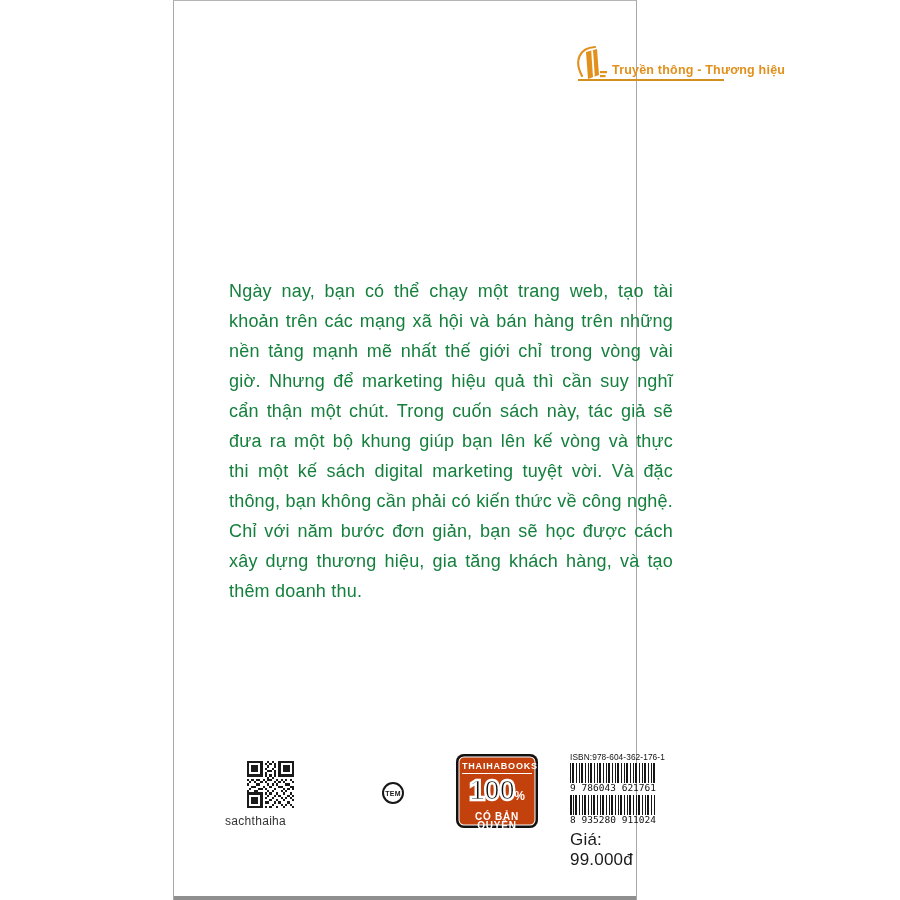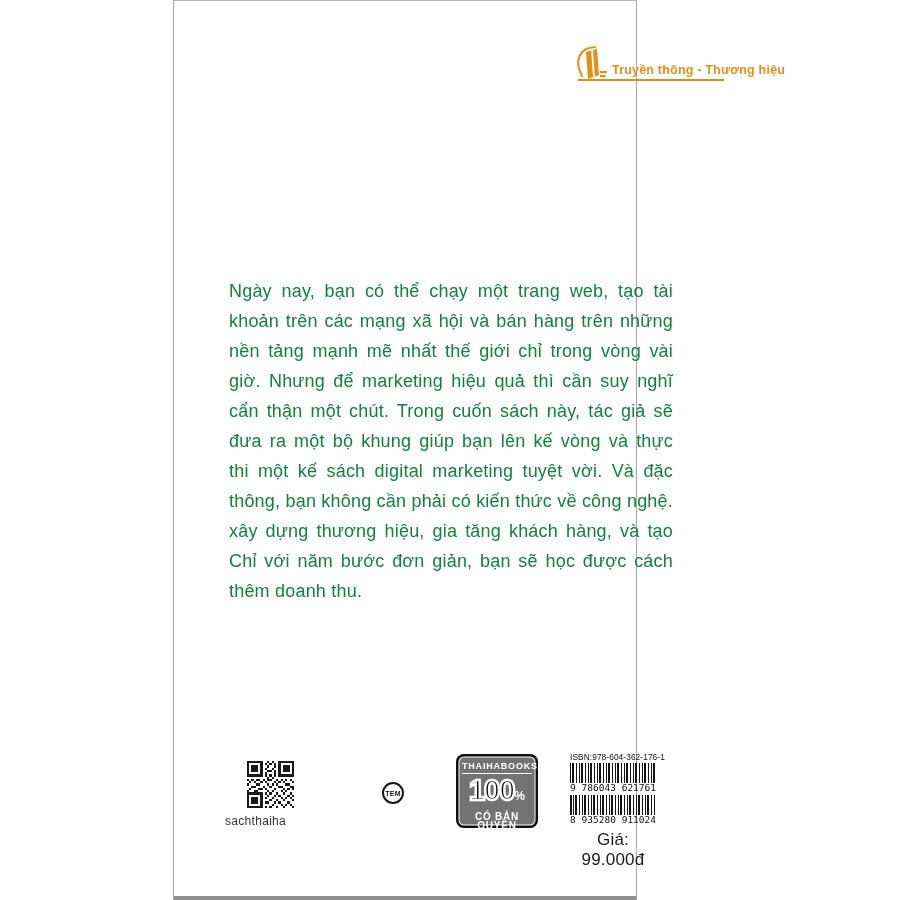--- a/index.html
+++ b/index.html
@@ -66,21 +66,21 @@
     position: absolute; left: 208px; top: 781px;
     width: 18px; height: 18px;
     border: 2px solid #161616; border-radius: 50%;
     display: flex; align-items: center; justify-content: center;
     font-size: 7px; font-weight: 600; letter-spacing: 0.2px;
     color: #161616;
   }
   .badge {
     position: absolute; left: 282px; top: 753px;
     width: 82px; height: 74px;
-    background: #737373;
+    background: #c2410c;
     border-radius: 8px;
     box-shadow: inset 0 0 0 2.5px #111, inset 0 0 0 3.5px #fff;
     color: #fff; text-align: center; font-weight: 700;
     box-sizing: border-box;
   }
   .badge-brand {
     margin: 7px 6px 0;
     padding-bottom: 2px;
     border-bottom: 1px solid #fff;
     font-size: 9px; letter-spacing: 0.8px; line-height: 10px;
@@ -108,21 +108,21 @@
   }
   .bars.b2 { background-position: 0 0, 3px 0; margin-top: 2px; }
   .ean {
     font-family: "DejaVu Sans Mono", monospace;
     font-size: 9.5px; line-height: 10px;
     text-align: justify; text-align-last: justify;
     white-space: nowrap; color: #111;
   }
   .price {
     font-size: 17px; margin-top: 5px;
-    text-align: center; color: #1a1a1a;
+    text-align: left; color: #1a1a1a;
     font-weight: 500; letter-spacing: 0.2px;
   }
   .bottom-bar {
     position: absolute; left: 0; bottom: 0;
     width: 100%; height: 4px;
     background: #8F8F8F;
   }
 </style>
 </head>
 <body>
@@ -141,22 +141,22 @@
 
   <div class="blurb">
     <div class="bl">Ngày nay, bạn có thể chạy một trang web, tạo tài</div>
     <div class="bl">khoản trên các mạng xã hội và bán hàng trên những</div>
     <div class="bl">nền tảng mạnh mẽ nhất thế giới chỉ trong vòng vài</div>
     <div class="bl">giờ. Nhưng để marketing hiệu quả thì cần suy nghĩ</div>
     <div class="bl">cẩn thận một chút. Trong cuốn sách này, tác giả sẽ</div>
     <div class="bl">đưa ra một bộ khung giúp bạn lên kế vòng và thực</div>
     <div class="bl">thi một kế sách digital marketing tuyệt vời. Và đặc</div>
     <div class="bl">thông, bạn không cần phải có kiến thức về công nghệ.</div>
+    <div class="bl">Chỉ với năm bước đơn giản, bạn sẽ học được cách</div>
     <div class="bl">xây dựng thương hiệu, gia tăng khách hàng, và tạo</div>
-    <div class="bl">Chỉ với năm bước đơn giản, bạn sẽ học được cách</div>
     <div class="bl last">thêm doanh thu.</div>
   </div>
 
   <svg class="qr" viewBox="0 0 21 21" shape-rendering="crispEdges" xmlns="http://www.w3.org/2000/svg">
     <rect width="21" height="21" fill="#fff"></rect>
     <g fill="#1a1a1a">
       <rect x="0" y="0" width="7" height="7"></rect>
         <rect x="14" y="0" width="7" height="7"></rect>
         <rect x="0" y="14" width="7" height="7"></rect>
     </g>

